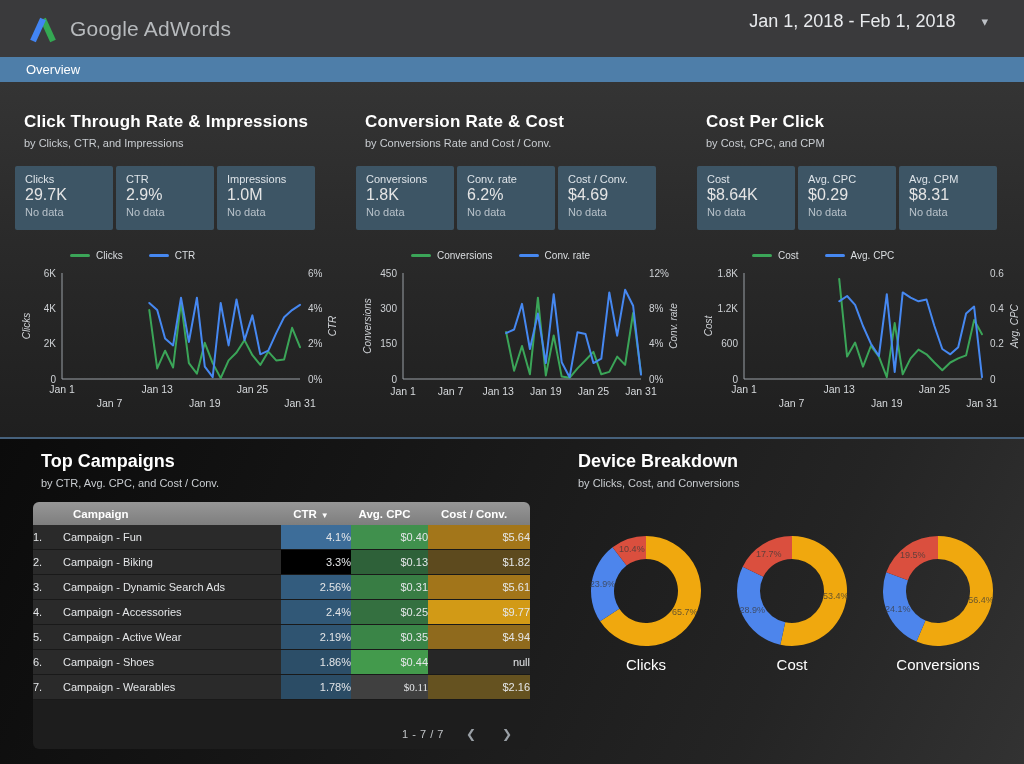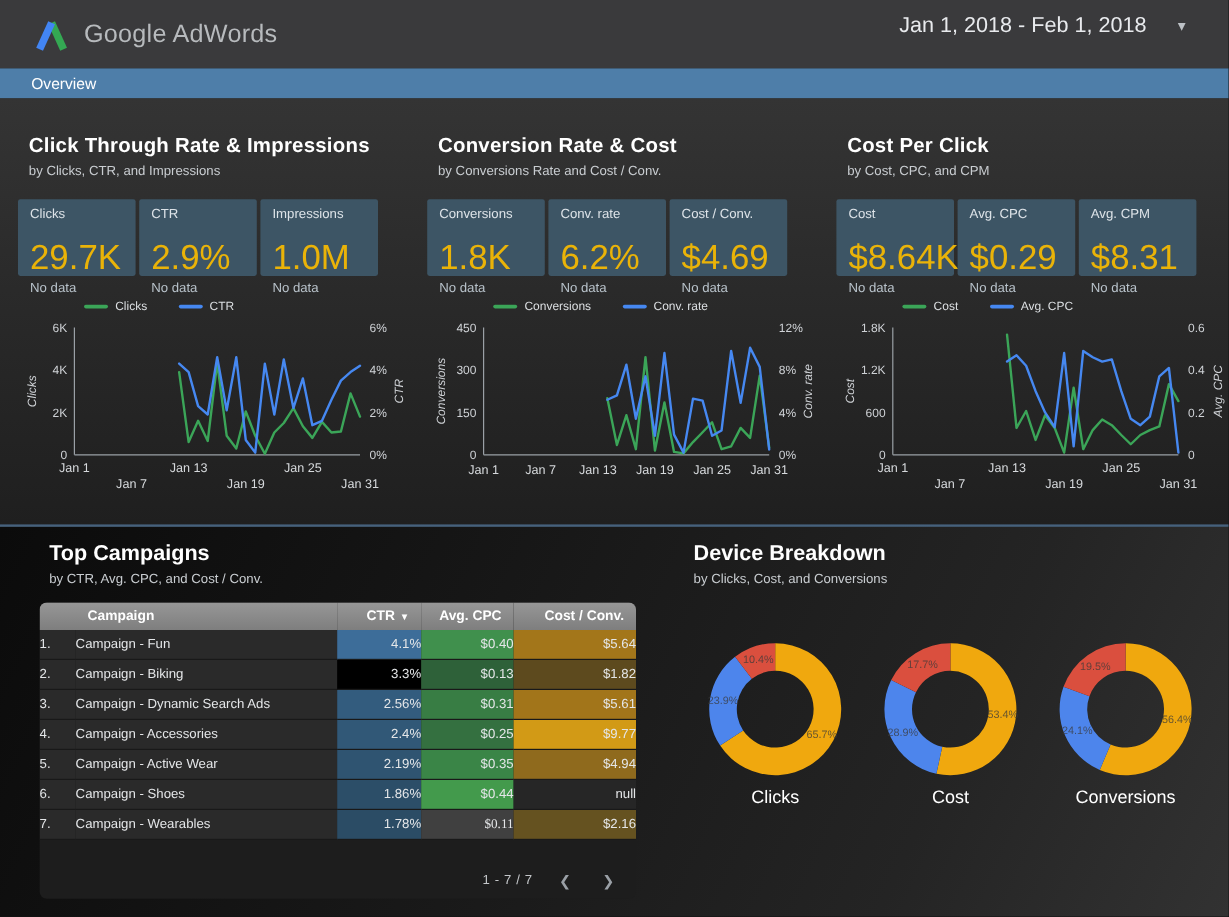--- a/index.html
+++ b/index.html
@@ -25,41 +25,41 @@
   .top-section{position:absolute;top:82px;left:0;right:0;height:355px;
                background:linear-gradient(180deg,#343434 0%,#2a2a2a 45%,#1f1f1f 100%);
                display:flex;}
   .col{width:341px;box-sizing:border-box;padding:30px 6px 0 24px;}
   .sec-title{font-size:17px;font-weight:bold;color:#fff;letter-spacing:.2px;}
   .sec-sub{font-size:11px;color:#c9cdd1;margin-top:5px;}
   .cards{display:flex;gap:3px;margin:17px 0 0 -9px;}
   .scorecard{width:98px;height:64px;background:#3d5565;border-radius:2px;box-sizing:border-box;
              padding:7px 0 0 10px;}
   .sc-label{font-size:11px;color:#dde3e8;}
-  .sc-value{font-size:29px;color:#eab308;margin-top:14px;}
+  .sc-value{font-size:16px;color:#e5e5e5;margin-top:1px;}
   .sc-note{font-size:11px;color:#b8c2ca;margin-top:2px;}
   .chart-block{margin:20px 0 0 -6px;}
   .legend{display:flex;gap:26px;margin:0 0 2px 52px;}
   .legend-item{display:flex;align-items:center;gap:6px;}
   .legend-swatch{width:20px;height:3px;border-radius:2px;}
   .legend-label{font-size:10px;color:#dcdfe2;}
   svg text{font-family:"Liberation Sans",sans-serif;}
 
   
   .bottom-section{position:absolute;top:437px;left:0;right:0;bottom:0;
       border-top:2px solid #46617c;
       background:linear-gradient(115deg,#0b0b0b 0%,#161616 35%,#242424 75%,#323232 100%);}
   .camp-block{position:absolute;left:33px;top:12px;width:500px;}
   .blk-title{font-size:18px;font-weight:bold;color:#fff;margin-left:8px;}
   .blk-sub{font-size:11px;color:#c9cdd1;margin:5px 0 0 8px;}
   .table-panel{margin-top:13px;width:497px;height:247px;background:#1d1d1d;border-radius:6px;
                position:relative;overflow:hidden;}
   table.campaigns{border-collapse:collapse;width:100%;font-size:11px;}
   table.campaigns th{height:23px;background:linear-gradient(180deg,#979797,#7e7e7e);
-      color:#fff;font-weight:bold;text-align:right;padding:0 10px 0 0;font-size:11.5px;cursor:pointer;}
+      color:#fff;font-weight:bold;padding:0 10px 0 0;font-size:11.5px;cursor:pointer;}
   table.campaigns th.th-campaign{text-align:left;padding-left:40px;}
   .sort-caret{font-size:8px;margin-left:4px;color:#fdfdfd;}
   table.campaigns td{height:24px;color:#e4e6e8;border-bottom:1px solid #191919;padding:0;}
   td.rank{width:30px;background:#2a2a2a;text-align:left;padding-left:10px;color:#d6d8da;}
   td.name{background:#2a2a2a;text-align:left;padding-left:12px;}
   td.heat{width:70px;text-align:right;padding-right:10px;color:#f2f3f4;}
   td.heat.cpc{width:77px;}
   td.heat.conv{width:102px;}
   .pagination{position:absolute;right:14px;bottom:8px;display:flex;align-items:center;gap:18px;}
   .page-range{font-size:11px;color:#c3c6c9;letter-spacing:.5px;}

